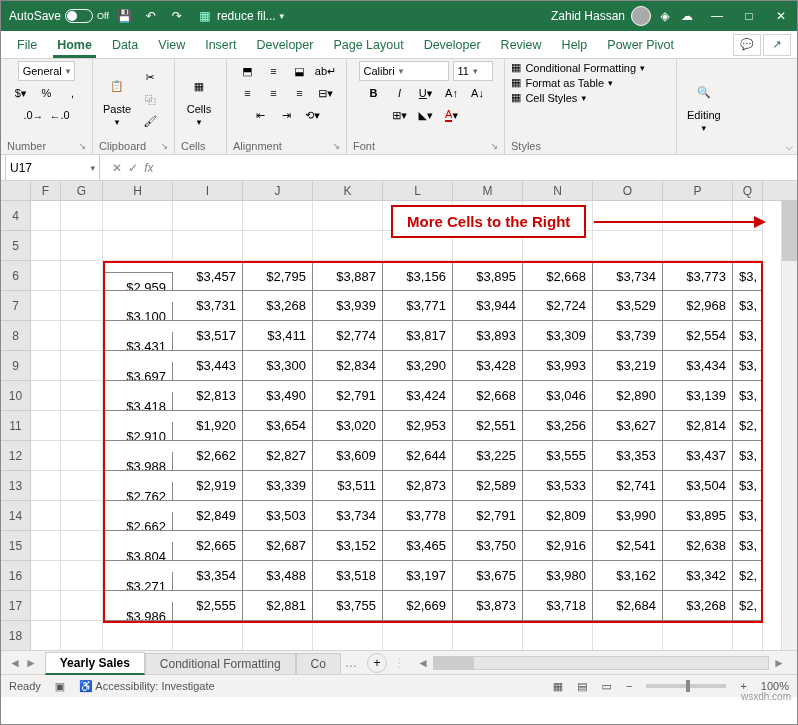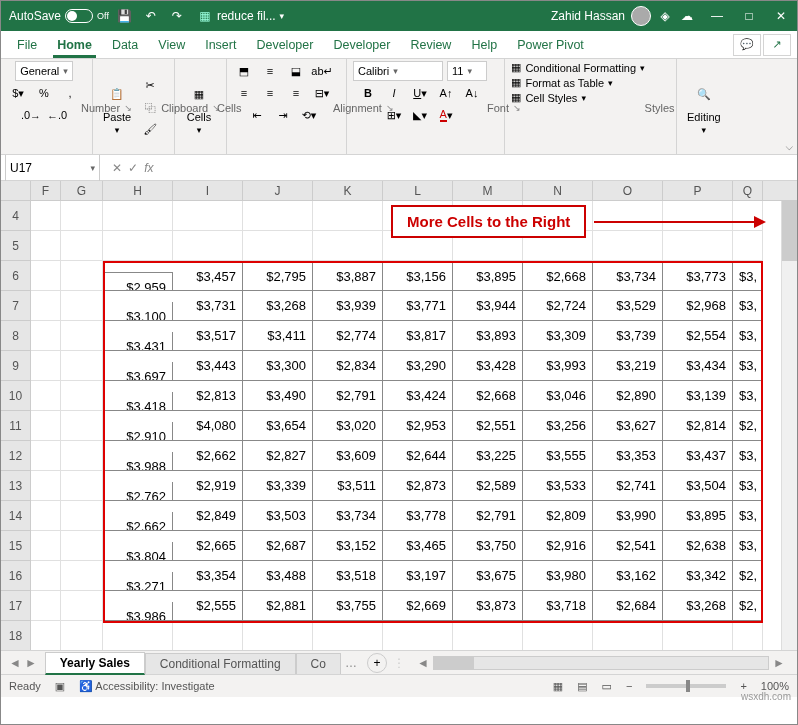--- a/index.html
+++ b/index.html
@@ -21,21 +21,21 @@
 .ribbon-tabs { height: 28px; background: #fff; border-bottom: 1px solid #d4d4d4; display: flex; align-items: stretch; font-size: 12.5px; padding: 0 6px; justify-content: space-between; }
 .ribbon-tabs .tab { padding: 0 10px; display: flex; align-items: center; color: #217346; cursor: pointer; }
 .ribbon-tabs .tab.file { color: #217346; }
 .ribbon-tabs .tab.active { font-weight: 600; color: #217346; position: relative; }
 .ribbon-tabs .tab.active::after { content: ""; position: absolute; bottom: 0; left: 6px; right: 6px; height: 3px; background: #217346; }
 .ribbon-tabs .endbtns { margin-left: auto; display: flex; align-items: center; gap: 2px; }
 .ribbon-tabs .endbtn { width: 28px; height: 22px; border: 1px solid #d4d4d4; display: flex; align-items: center; justify-content: center; font-size: 11px; color: #217346; }
 
 
 .ribbon { height: 96px; background: #f3f2f1; border-bottom: 1px solid #d4d4d4; display: flex; font-size: 11px; }
-.group { border-right: 1px solid #d4d4d4; display: flex; flex-direction: row; padding: 2px 6px 0 6px; }
+.group { border-right: 1px solid #d4d4d4; display: flex; flex-direction: column; padding: 2px 6px 0 6px; }
 .group-body { flex: 1; display: flex; align-items: center; gap: 4px; }
 .group-label { text-align: center; font-size: 11px; color: #666; padding: 2px 0; display: flex; justify-content: space-between; align-items: center; gap: 4px; }
 .group-label .dlg { font-size: 9px; color: #888; }
 .big-btn { display: flex; flex-direction: column; align-items: center; justify-content: center; gap: 2px; padding: 2px 4px; }
 .big-btn .ico { width: 28px; height: 28px; display: flex; align-items: center; justify-content: center; }
 .small-row { display: flex; gap: 4px; }
 .small-btn { width: 22px; height: 20px; display: flex; align-items: center; justify-content: center; border: none; }
 .combo { height: 20px; border: 1px solid #ccc; background: #fff; display: flex; align-items: center; padding: 0 4px; font-size: 11px; }
 .combo .dd { margin-left: 4px; font-size: 9px; color: #666; }
 .stack { display: flex; flex-direction: column; gap: 2px; }
@@ -131,20 +131,21 @@
   </div>
 </div>
 
 <div class="ribbon-tabs">
   <div class="tab file">File</div>
   <div class="tab active">Home</div>
   <div class="tab">Data</div>
   <div class="tab">View</div>
   <div class="tab">Insert</div>
   <div class="tab">Developer</div>
+  <div class="tab">Page Layout</div>
   <div class="tab">Developer</div>
   <div class="tab">Review</div>
   <div class="tab">Help</div>
   <div class="tab">Power Pivot</div>
   <div class="endbtns">
     <div class="endbtn">💬</div>
     <div class="endbtn">↗</div>
   </div>
 </div>
 
@@ -435,21 +436,21 @@
         <div class="cell w-N data">$3,046</div>
         <div class="cell w-O data">$2,890</div>
         <div class="cell w-P data">$3,139</div>
         <div class="cell w-Q data">$3,</div>
       </div>
       <div class="row">
         <div class="rh">11</div>
         <div class="cell w-F"></div>
         <div class="cell w-G"></div>
         <div class="cell w-H data leftcol">$2,910</div>
-        <div class="cell w-I data">$4,080</div>
+        <div class="cell w-I data">$1,920</div>
         <div class="cell w-J data">$3,654</div>
         <div class="cell w-K data">$3,020</div>
         <div class="cell w-L data">$2,953</div>
         <div class="cell w-M data">$2,551</div>
         <div class="cell w-N data">$3,256</div>
         <div class="cell w-O data">$3,627</div>
         <div class="cell w-P data">$2,814</div>
         <div class="cell w-Q data">$2,</div>
       </div>
       <div class="row">

